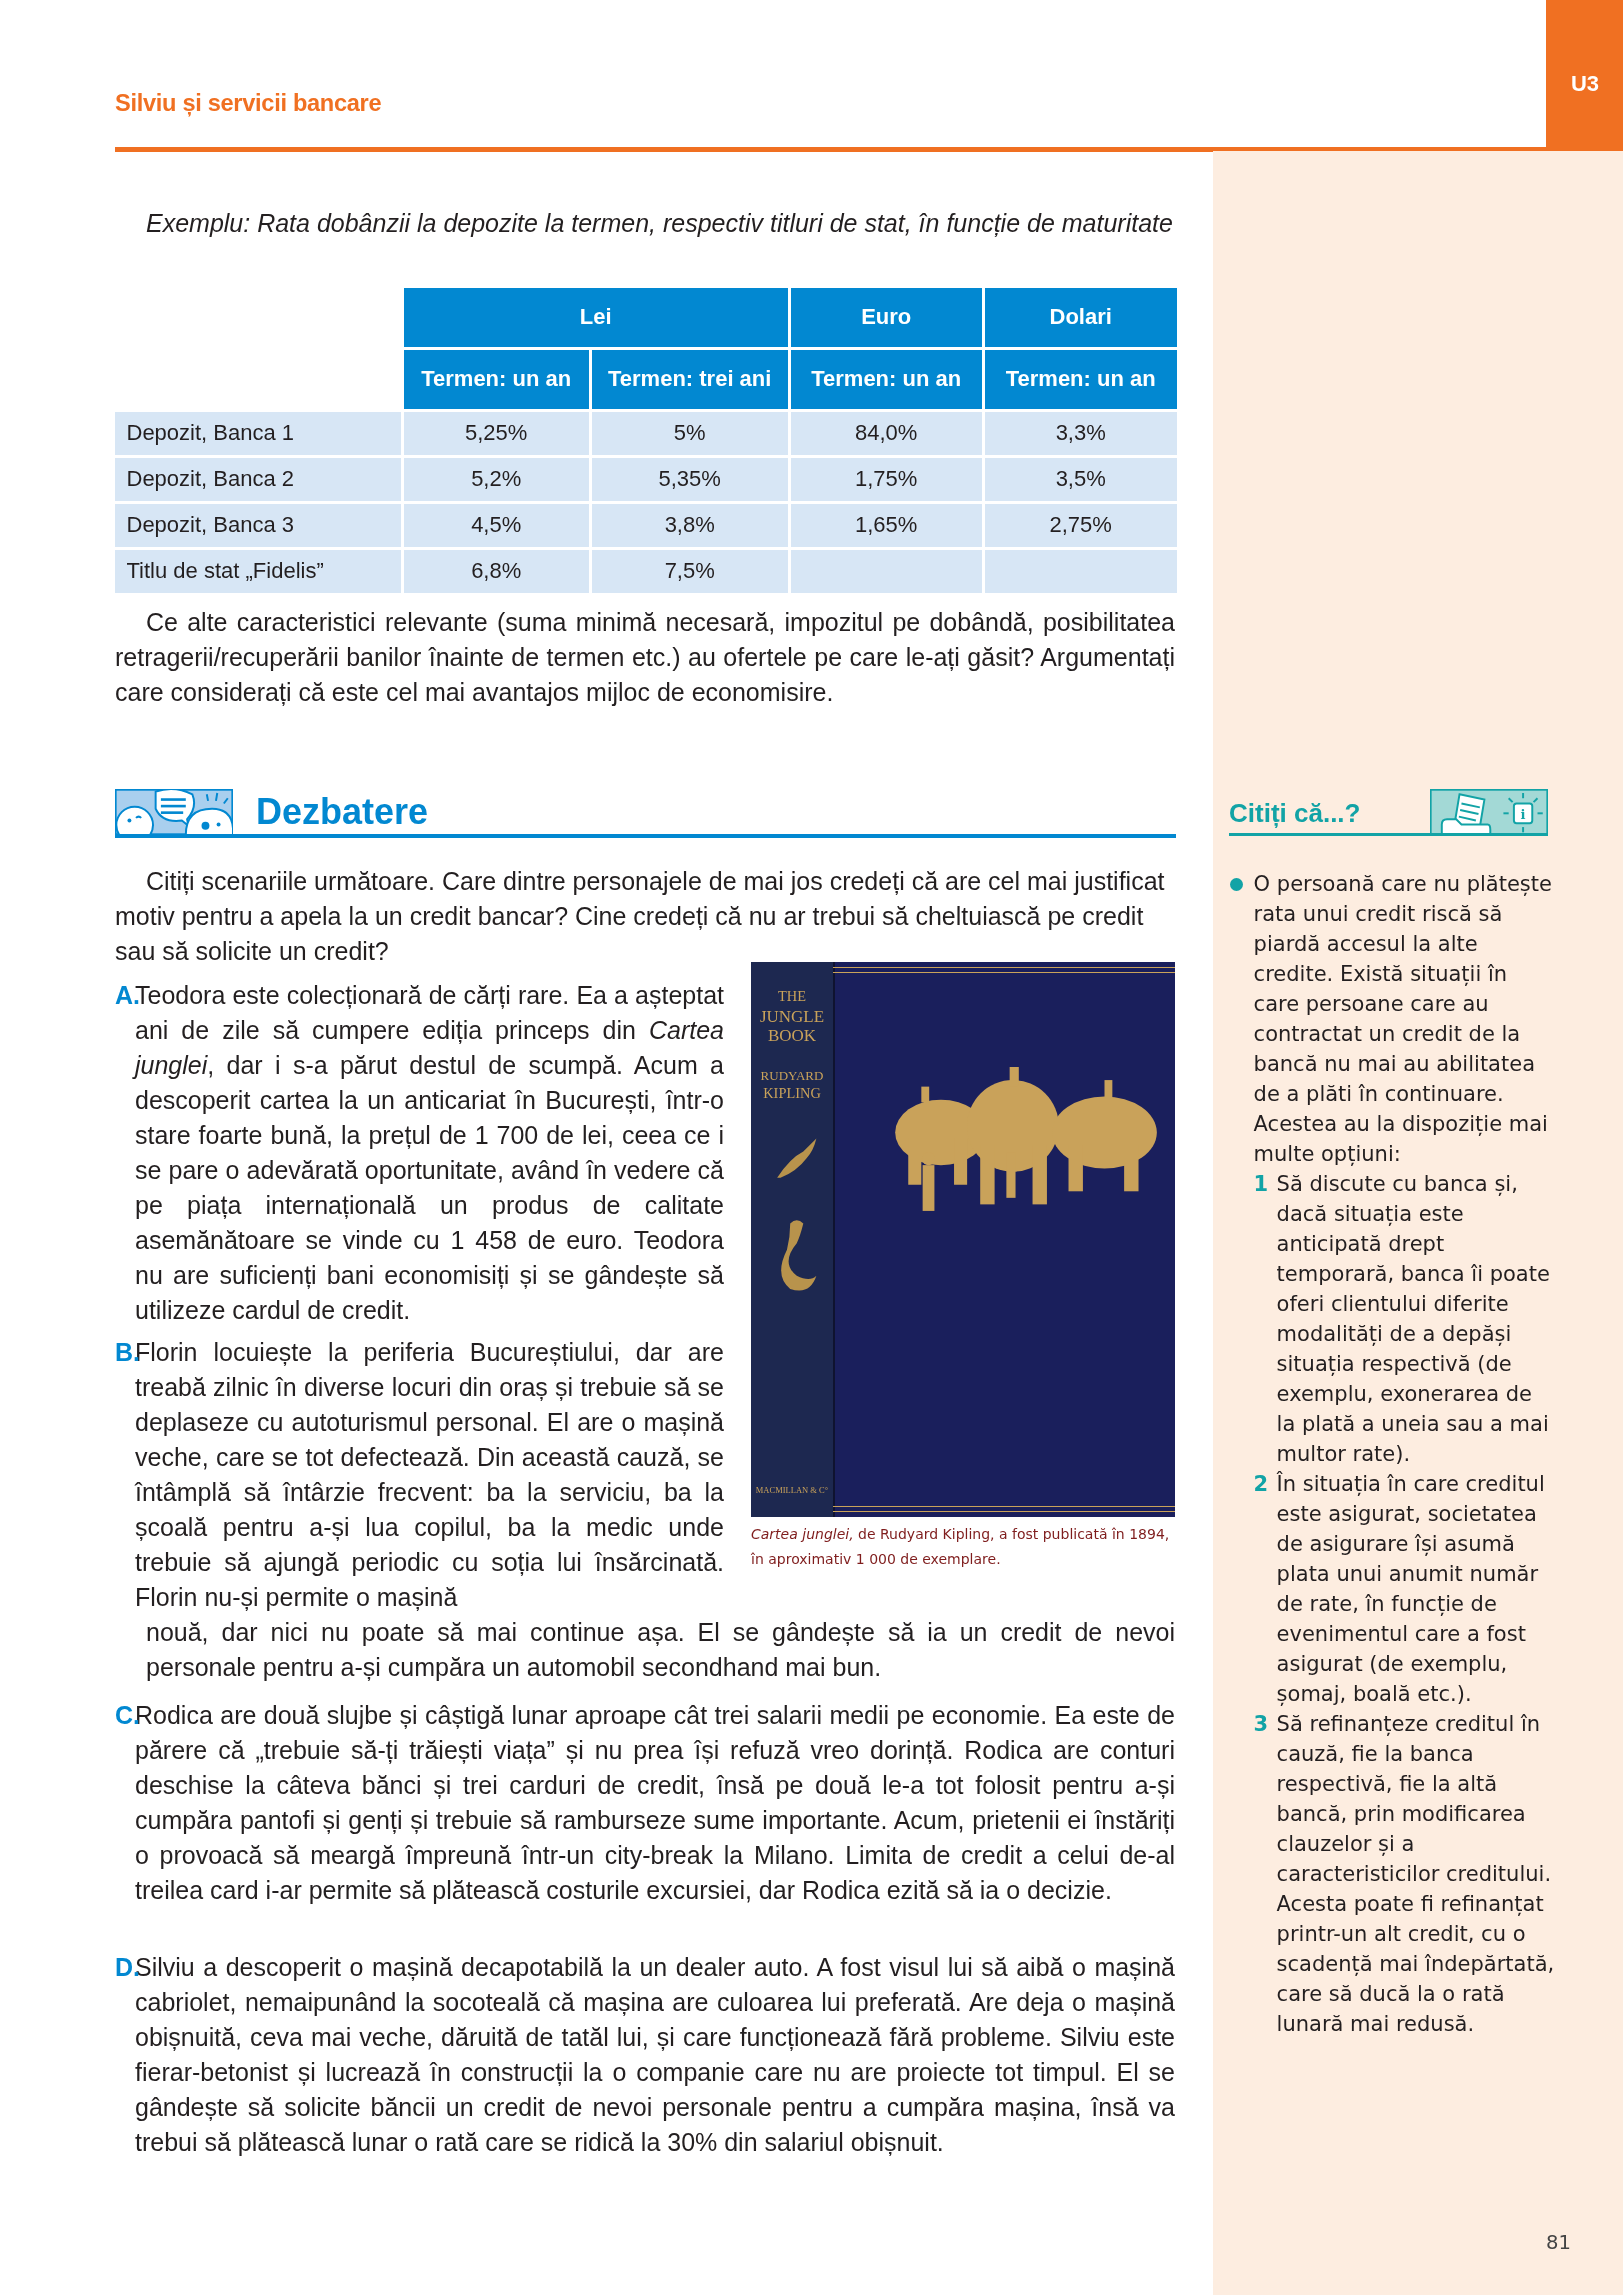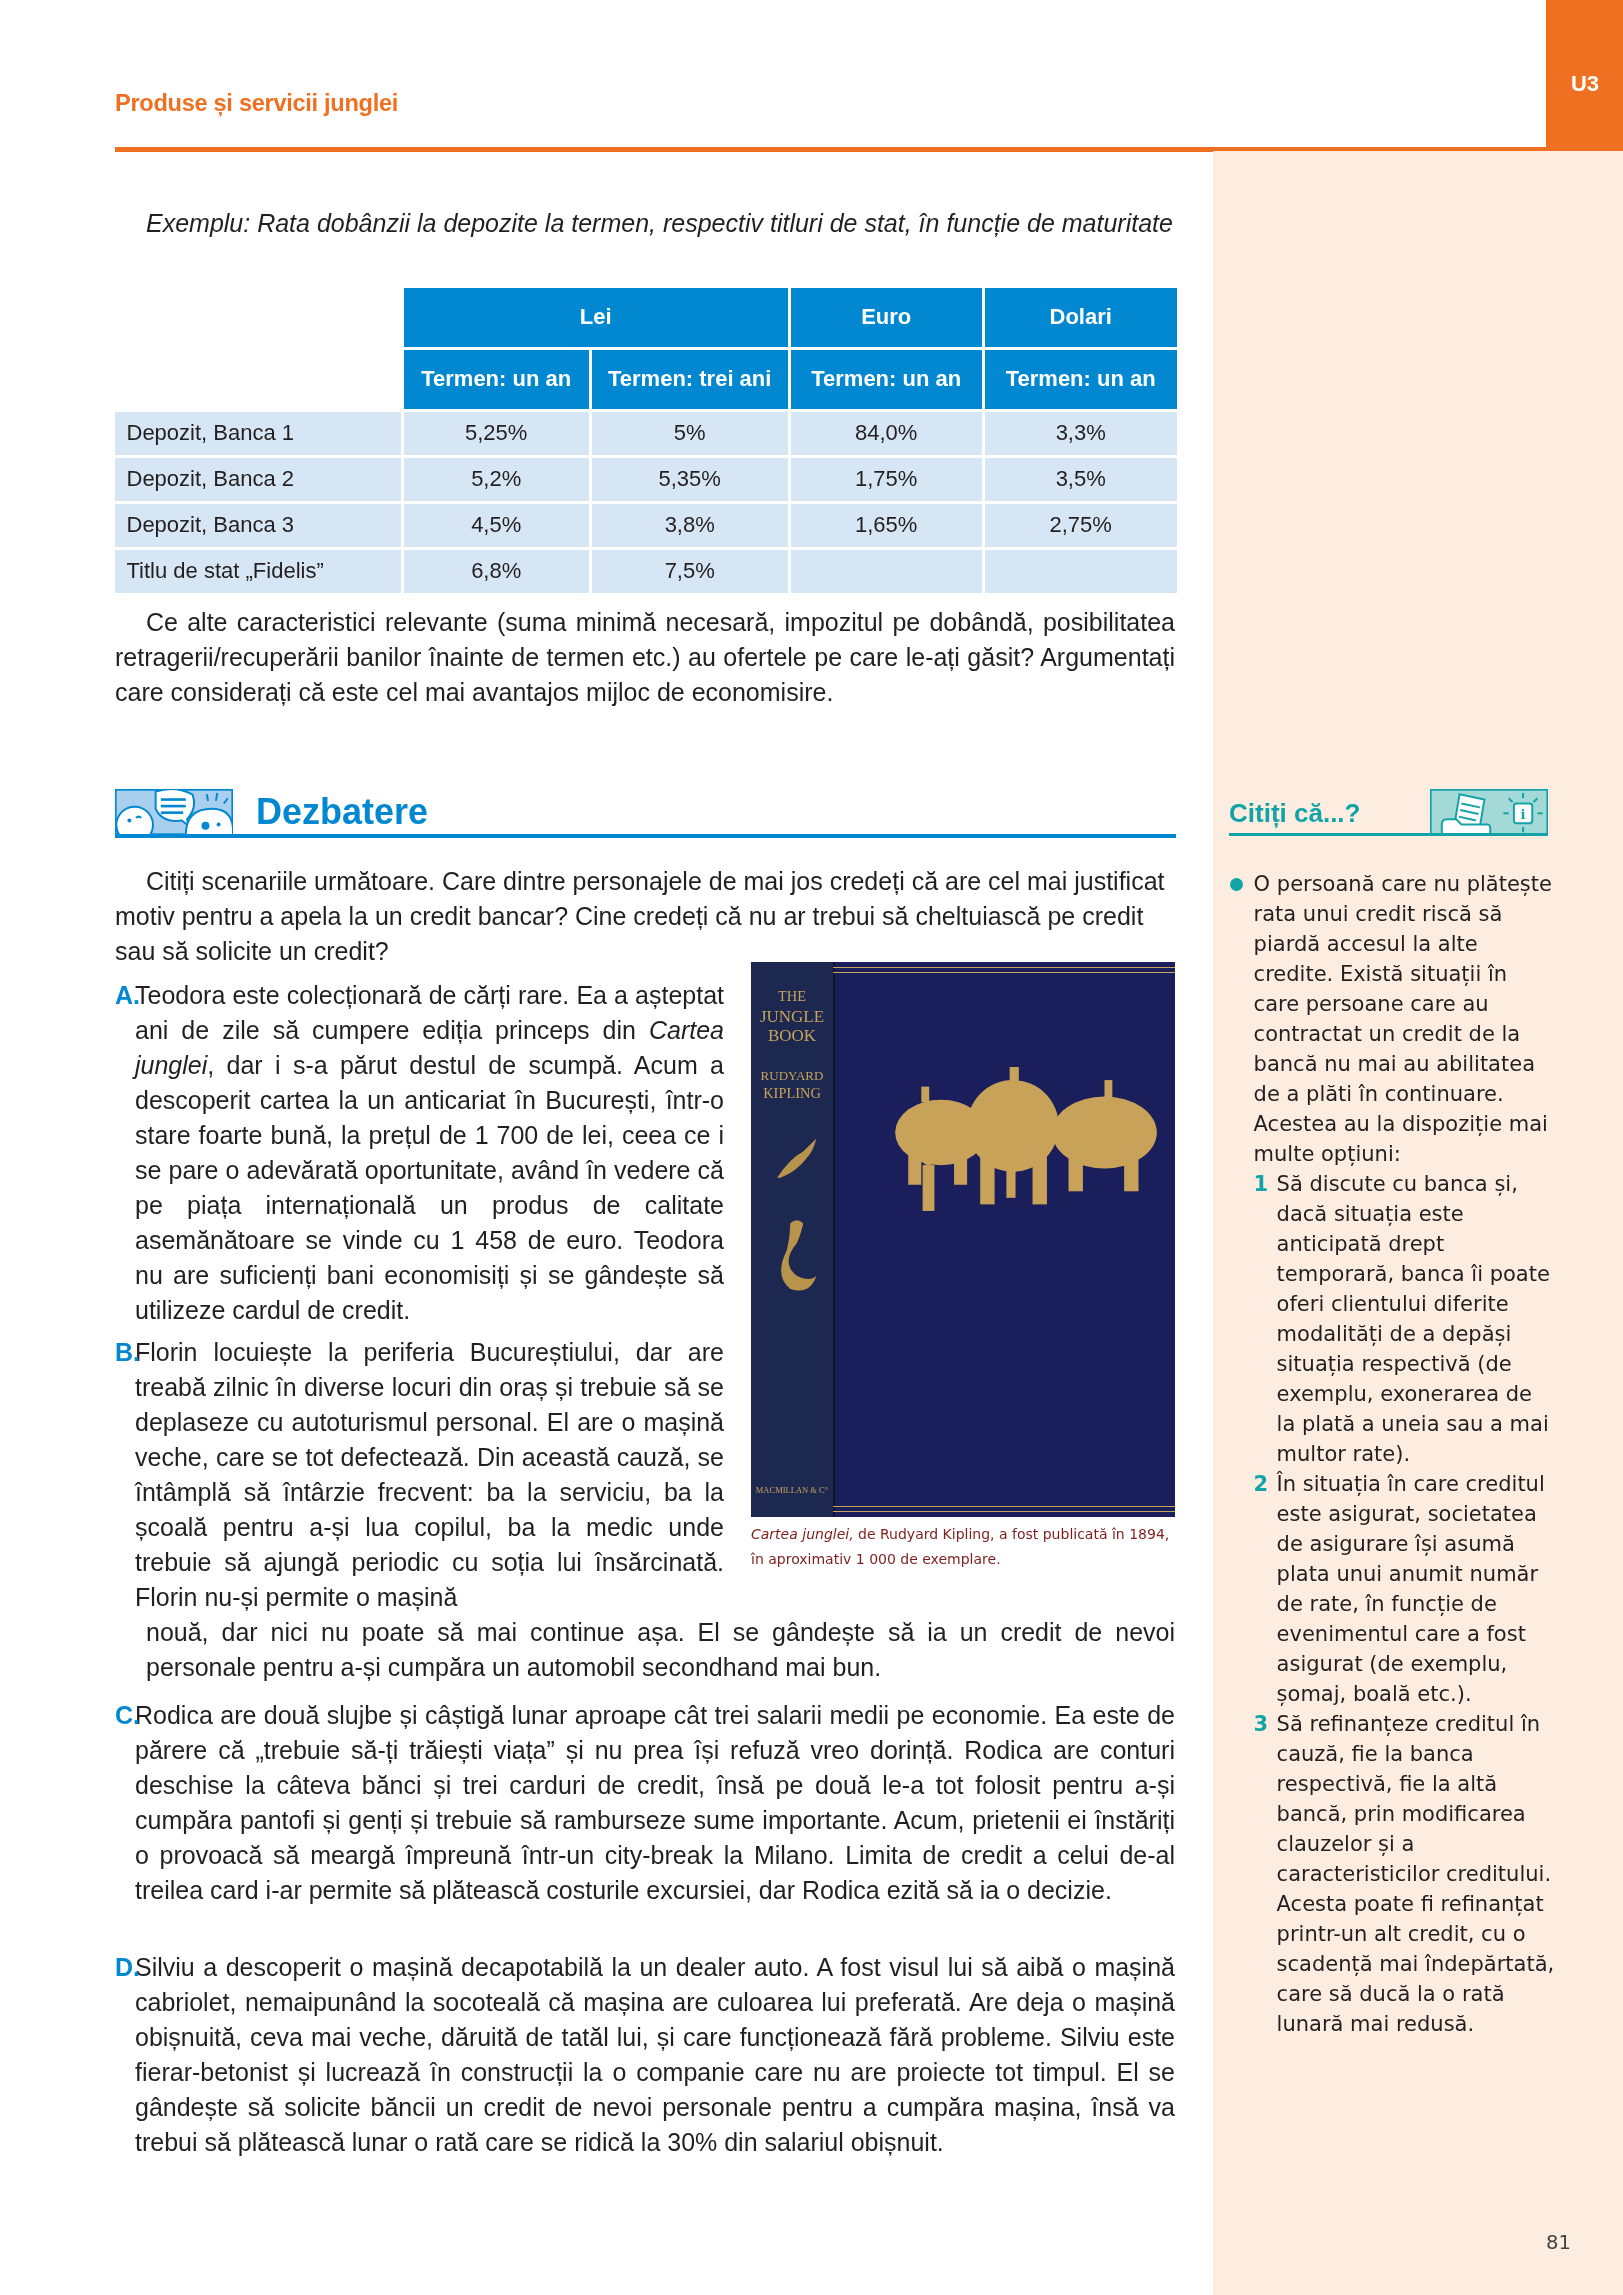--- a/index.html
+++ b/index.html
@@ -54,21 +54,21 @@
   #sidebar-text .bullet { position:absolute; left:0; top:8.5px; width:13px; height:13px; border-radius:50%; background:#12A3A6; }
   #sidebar-text .lead { margin-left:23.6px; }
   #sidebar-text .opt { position:relative; margin-left:23.6px; }
   #sidebar-text .opt .num { position:absolute; left:0; top:0; color:#12A3A6; font-weight:bold; }
   #sidebar-text .opt .otxt { margin-left:23px; }
   #page-num { left:1546px; top:2231px; font-family:"DejaVu Sans", sans-serif; font-size:19.6px; color:#444; }
 </style>
 </head>
 <body>
 
-<div class="abs" id="hdr-title">Produse și servicii junglei</div>
+<div class="abs" id="hdr-title">Silviu și servicii bancare</div>
 <div class="abs" id="hdr-line"></div>
 <div class="abs" id="unit-tab">
   <span>U3</span>
 </div>
 
 <div class="abs" id="sidebar"></div>
 
 <div class="abs" id="intro"><span class="ind"></span><span>Exemplu: Rata dobânzii la depozite la termen, respectiv titluri de stat, în funcție de maturitate</span></div>
 
 <table id="rates">

